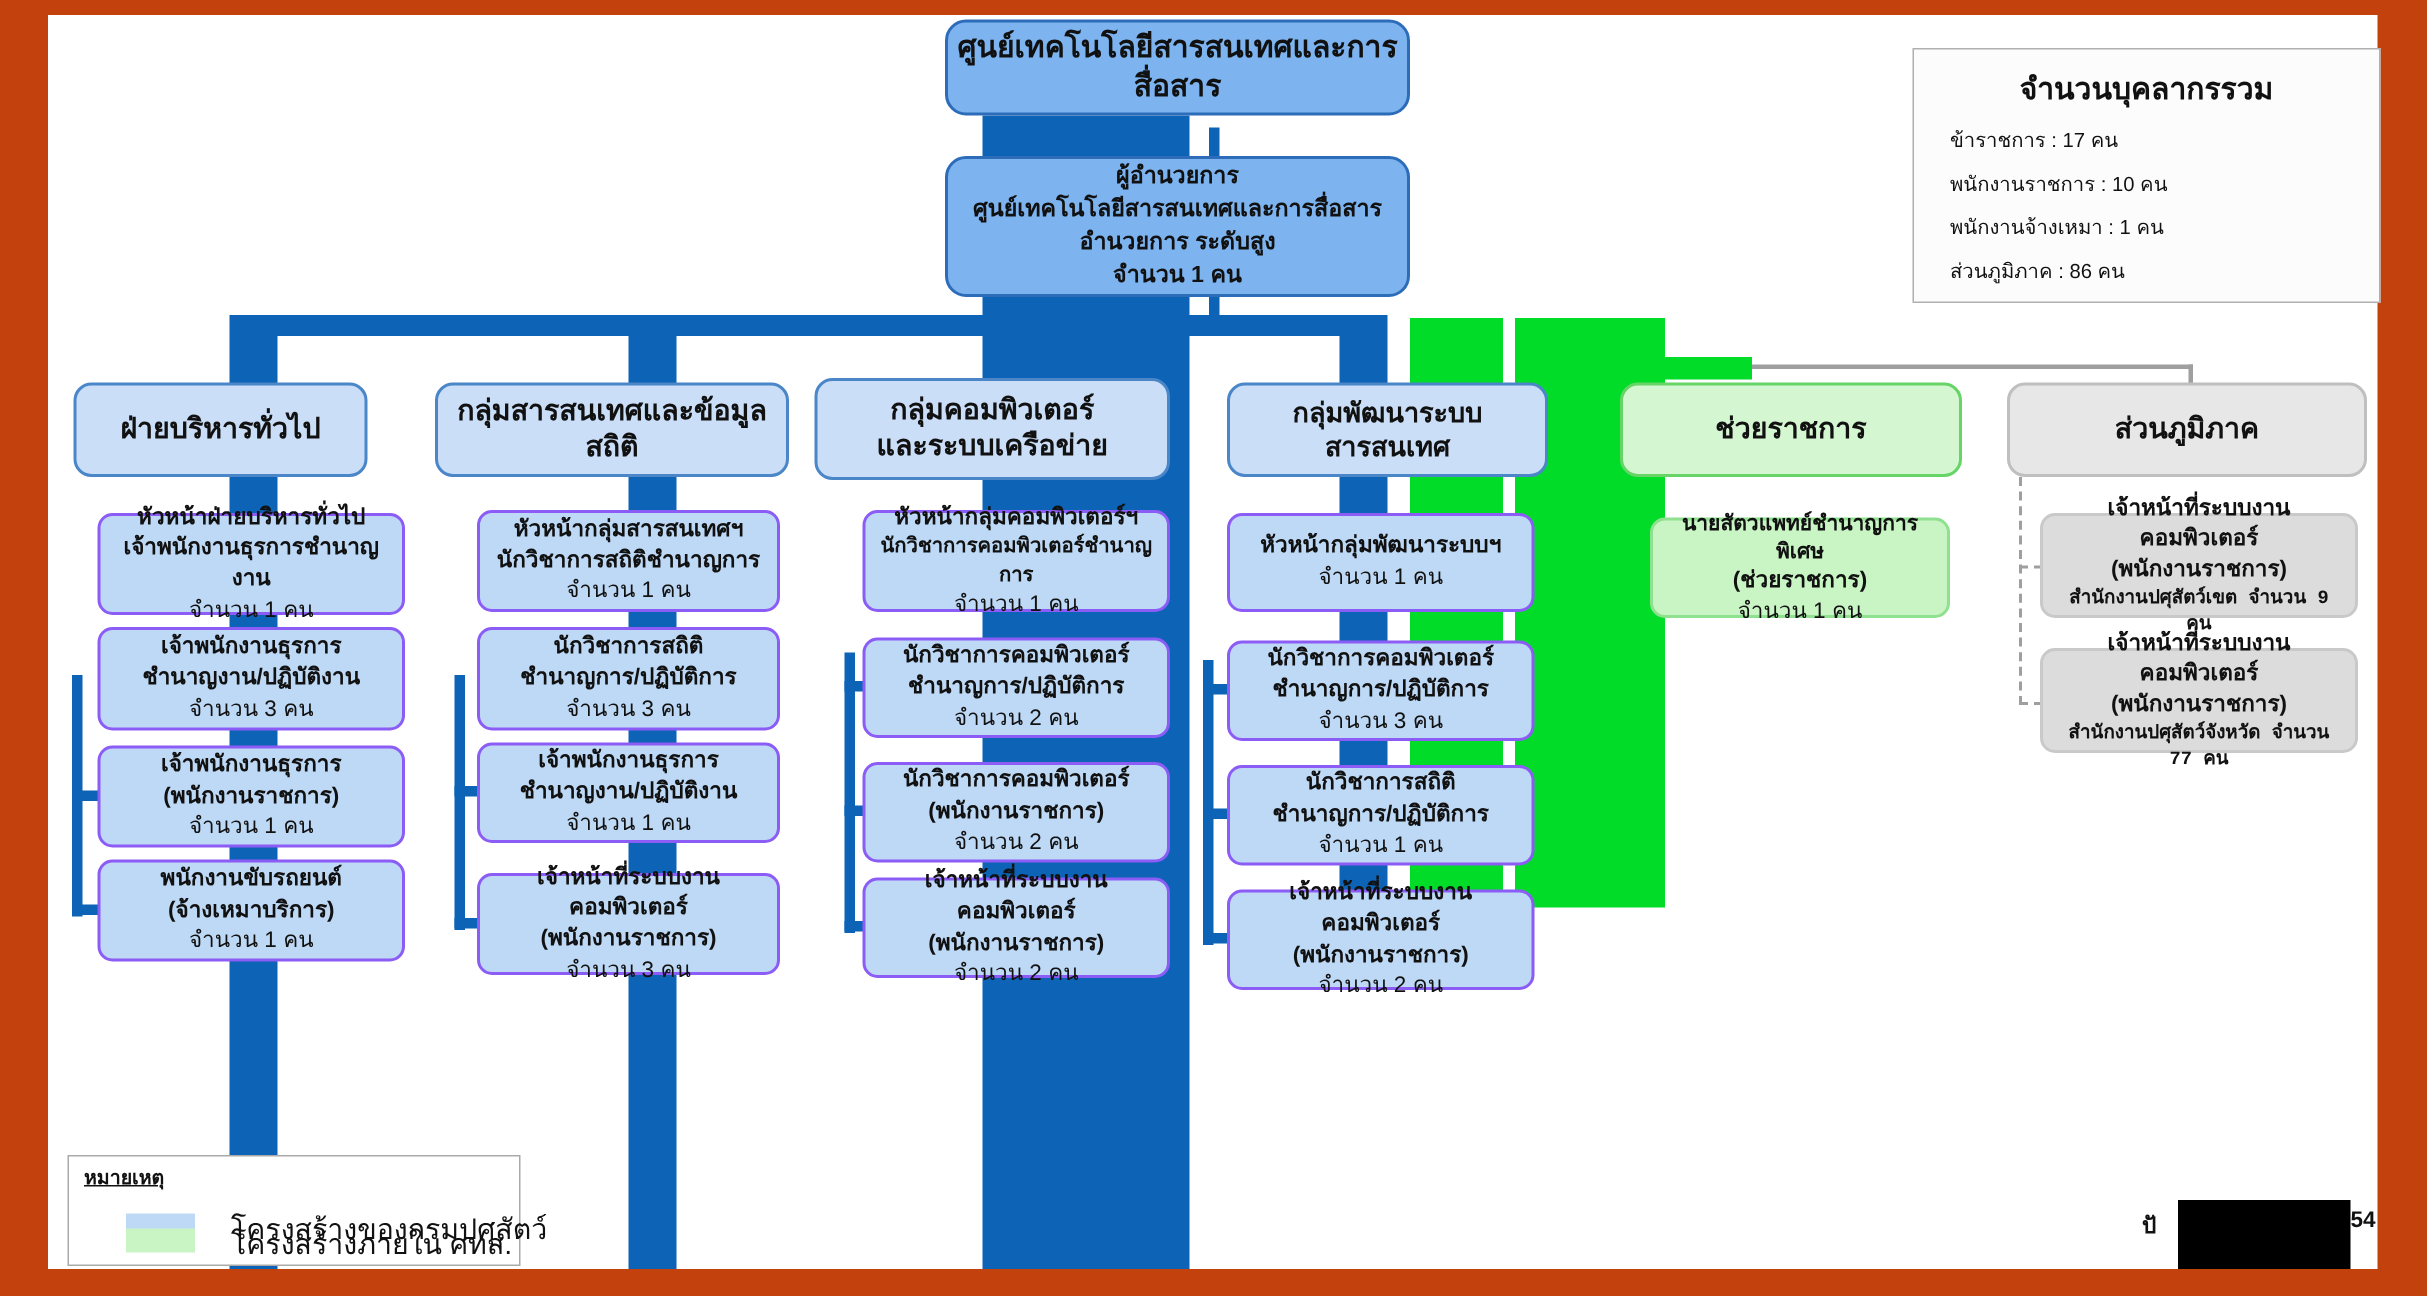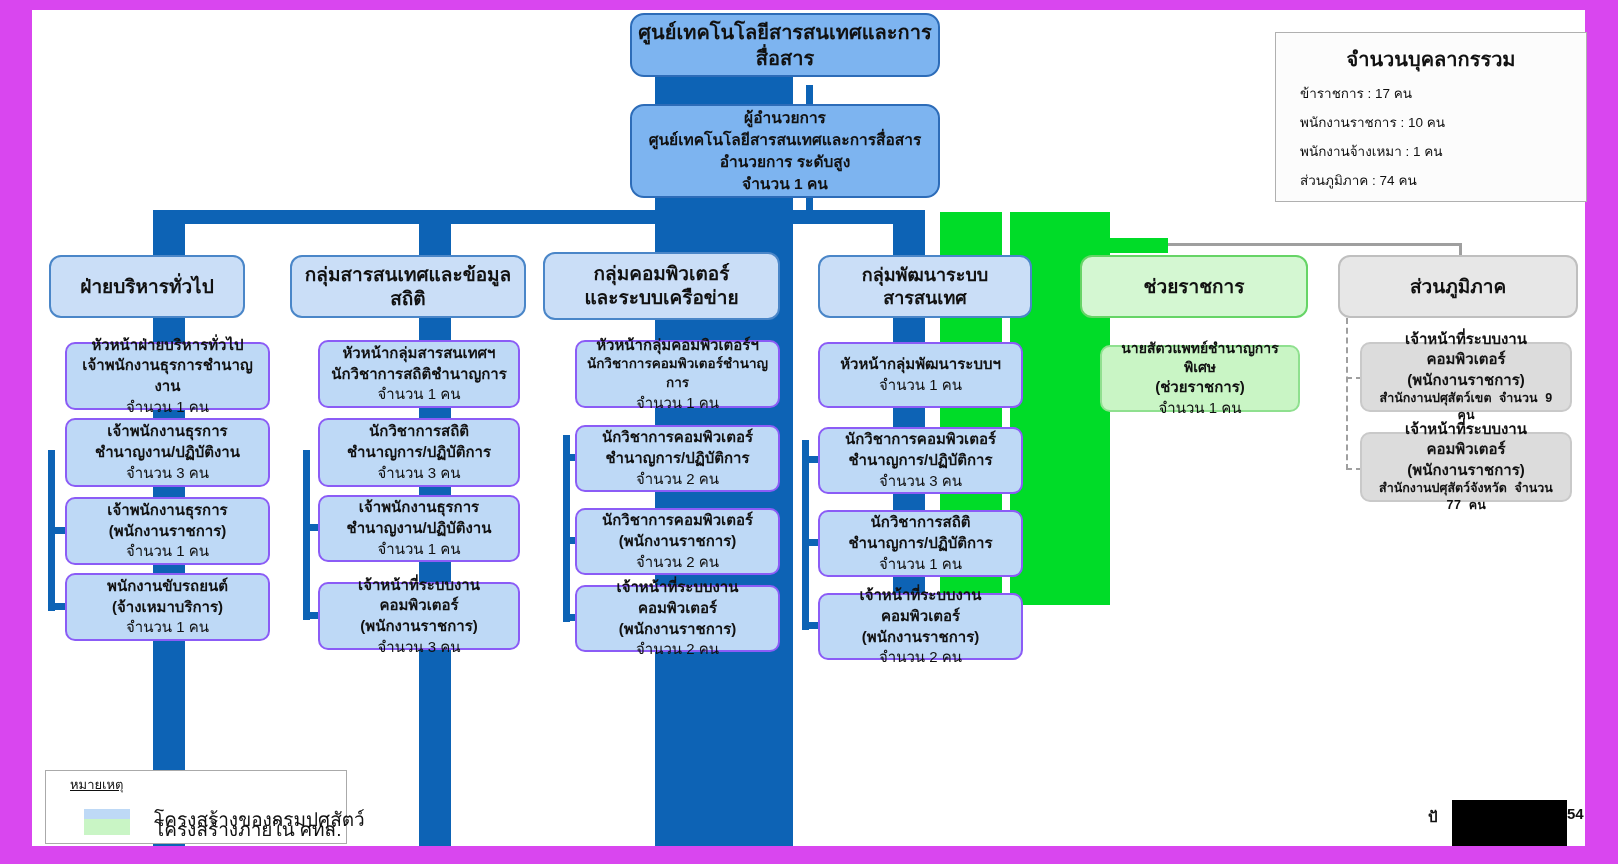--- a/index.html
+++ b/index.html
@@ -1,16 +1,16 @@
 <!DOCTYPE html>
 <html><head>
 <meta charset="utf-8">
 <style>
   html,body{margin:0;padding:0;background:#000;}
-  #page{position:relative;width:1618px;height:864px;background:#d946ef;overflow:hidden;
+  #page{position:relative;width:1618px;height:864px;background:#c2410c;overflow:hidden;
         font-family:"Liberation Sans","DejaVu Sans",sans-serif;color:#111;}
   #content{position:absolute;left:32px;top:10px;width:1553px;height:836px;background:#ffffff;}
   
   .conn{position:absolute;background:#0d63b5;}
   .conn.green{background:#00dc28;}
   .gray-line{position:absolute;background:#9f9f9f;}
   .dash-v{position:absolute;border-left:2px dashed #9f9f9f;}
   .dash-h{position:absolute;border-top:2px dashed #9f9f9f;}
   
   .box{position:absolute;display:flex;flex-direction:column;align-items:center;justify-content:center;
@@ -28,21 +28,21 @@
   .bl{font-size:15px;font-weight:700;line-height:1.38;}
   .bl.count{font-weight:500;}
   .bl.small{font-size:12.5px;font-weight:700;font-family:Liberation Mono, monospace;}
   
   #summary{position:absolute;left:1275px;top:32px;width:310px;height:168px;background:#fcfcfc;
            border:1px solid #b0b0b0;}
   #summary .s-title{text-align:center;font-size:20px;font-weight:700;margin-top:10px;}
   #summary .s-line{font-size:13.5px;margin:7px 0 0 24px;font-weight:500;}
   
   #legend{position:absolute;left:45px;top:770px;width:300px;height:72px;background:#fff;border:1px solid #aaa;}
-  #legend .lg-title{font-size:13px;text-decoration:underline;margin:3px 0 0 24px;font-weight:400;}
+  #legend .lg-title{font-size:13px;text-decoration:underline;margin:3px 0 0 10px;font-weight:700;}
   .lg-row{position:absolute;left:0;width:100%;height:20px;}
   .lg-swatch{position:absolute;left:38px;top:2px;width:46px;height:16px;}
   .lg-label{position:absolute;left:108px;top:-3px;font-size:19px;font-weight:500;white-space:nowrap;}
   
   #footer-frag-left,#footer-frag-right{position:absolute;top:805px;font-size:15px;font-weight:700;}
   #footer-frag-left{left:1428px;}
   #footer-frag-right{left:1567px;}
   #redaction{position:absolute;left:1452px;top:800px;width:115px;height:46px;background:#000;}
 </style>
 </head>
@@ -90,21 +90,21 @@
     <div class="dl">ศูนย์เทคโนโลยีสารสนเทศและการสื่อสาร</div>
     <div class="dl">อำนวยการ ระดับสูง</div>
     <div class="dl">จำนวน 1 คน</div>
   </div>
 
   <div id="summary">
     <div class="s-title">จำนวนบุคลากรรวม</div>
     <div class="s-line">ข้าราชการ :   17 คน</div>
     <div class="s-line">พนักงานราชการ : 10 คน</div>
     <div class="s-line">พนักงานจ้างเหมา : 1 คน</div>
-    <div class="s-line">ส่วนภูมิภาค : 74  คน</div>
+    <div class="s-line">ส่วนภูมิภาค : 86  คน</div>
   </div>
 
   <div class="box header-blue" style="left:49px;top:255px;width:196px;height:63px">
     <div class="hl">ฝ่ายบริหารทั่วไป</div>
   </div>
   <div class="box blue-b" style="left:65px;top:342px;width:205px;height:68px">
     <div class="bl">หัวหน้าฝ่ายบริหารทั่วไป</div>
     <div class="bl">เจ้าพนักงานธุรการชำนาญงาน</div>
     <div class="bl count">จำนวน 1 คน</div>
   </div>

